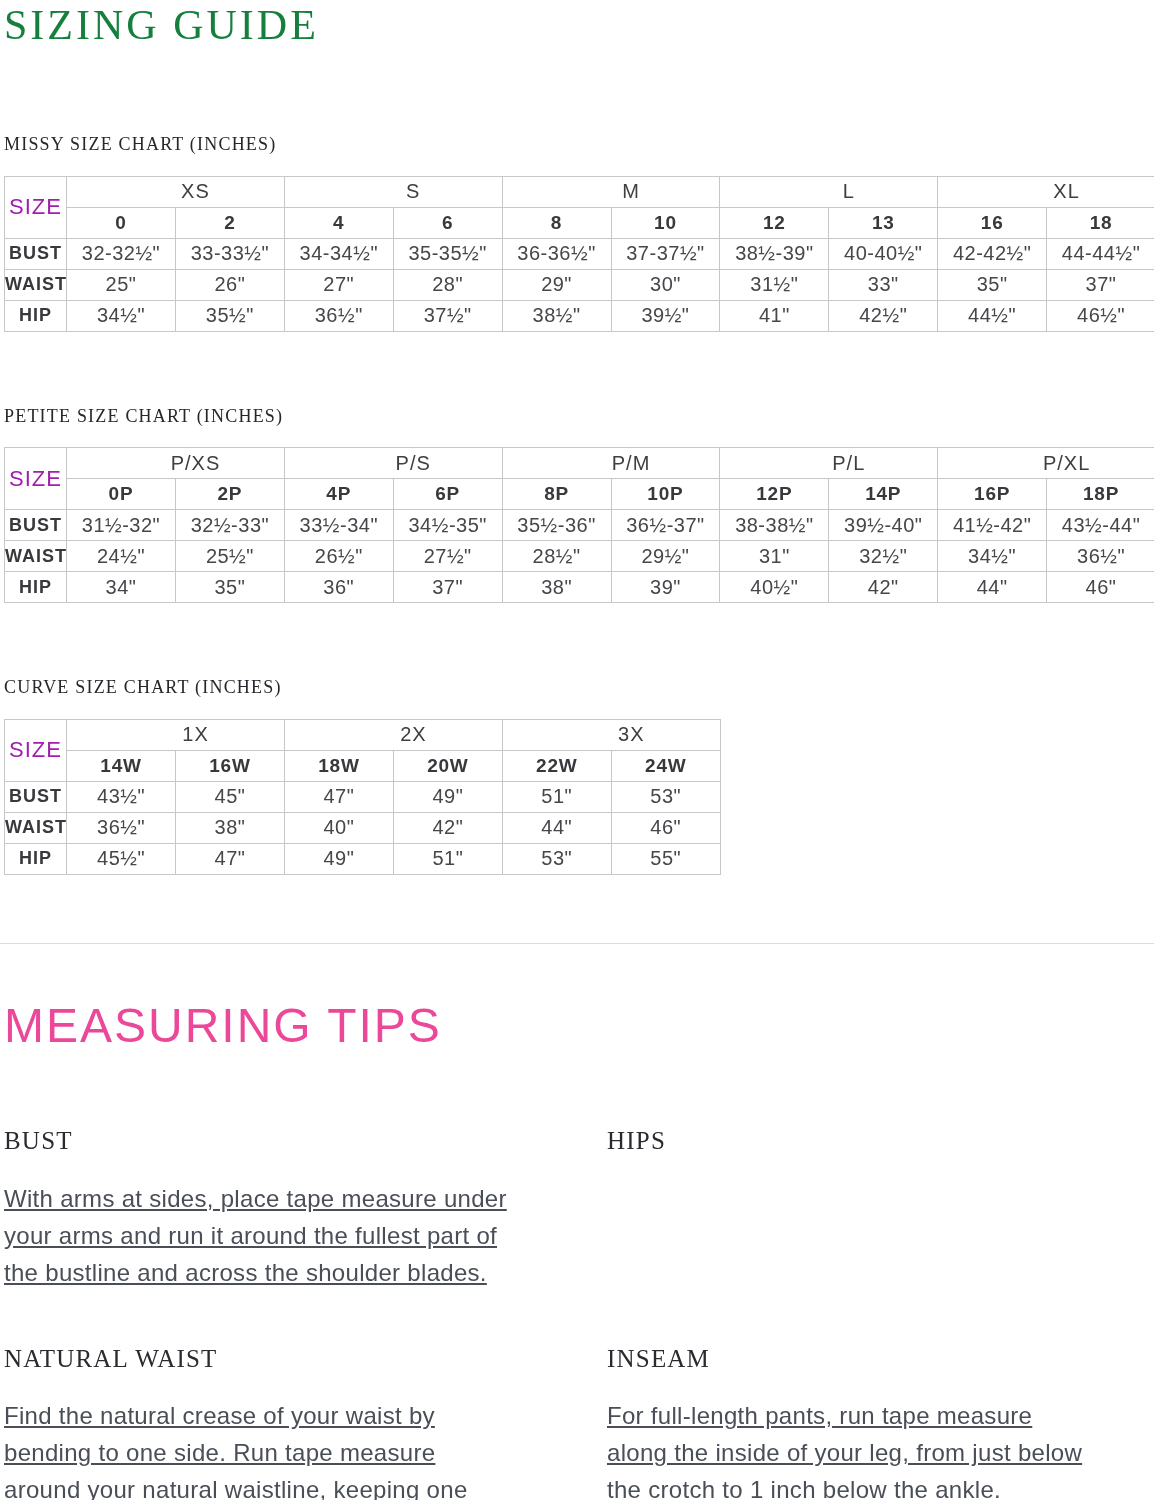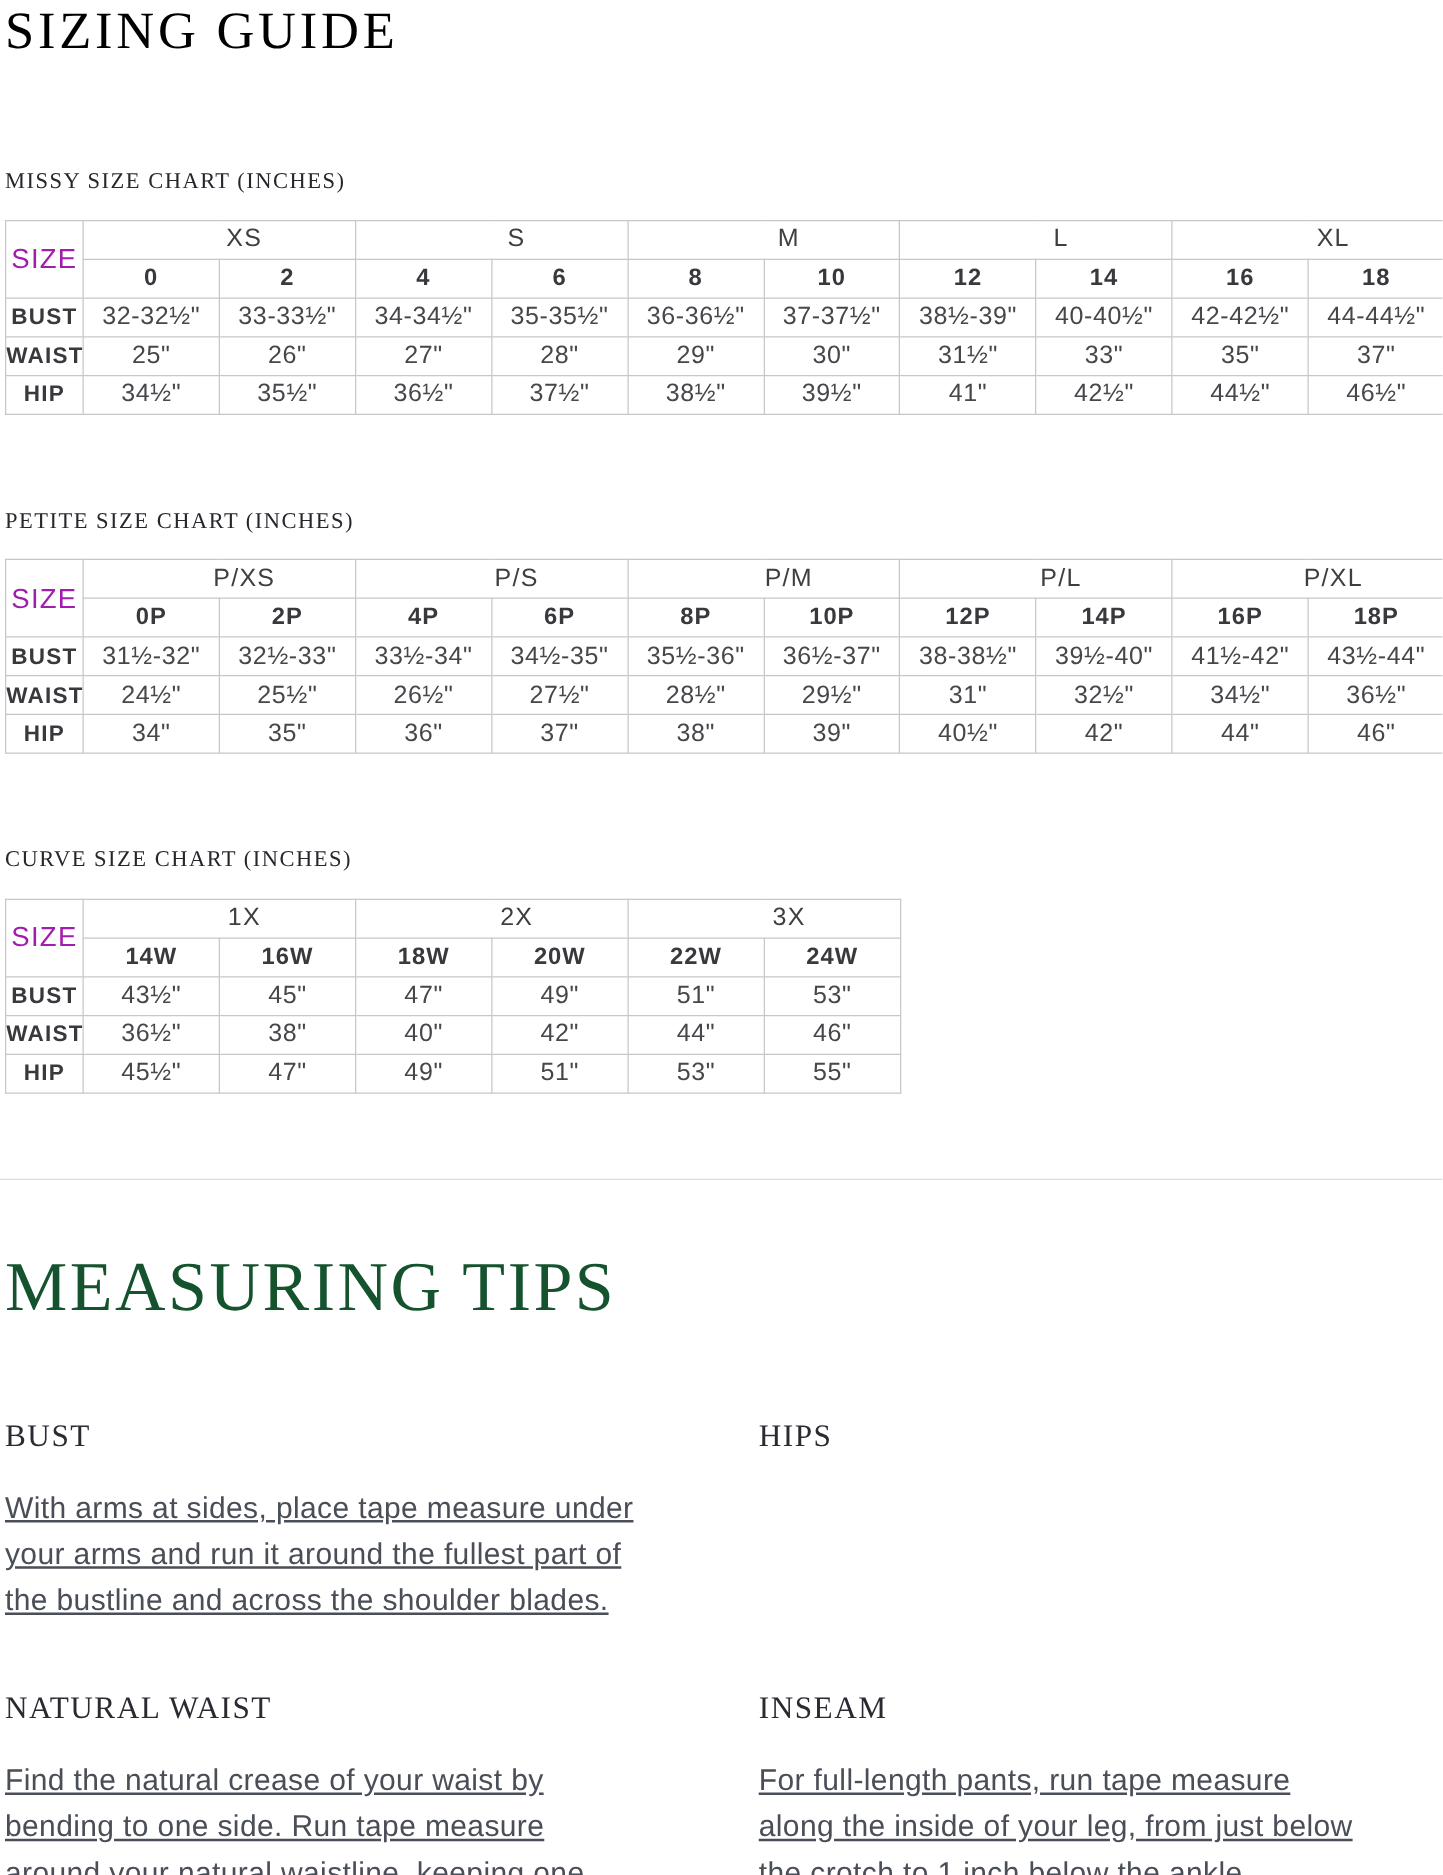--- a/index.html
+++ b/index.html
@@ -8,21 +8,21 @@
     background:#ffffff;
     font-family:"Liberation Sans", sans-serif;
     -webkit-font-smoothing:antialiased;
   }
   .page { padding:2px 0 0 4px; }
 
   
   h1.page-title {
     font-family:"Liberation Serif","DejaVu Serif",serif;
     font-weight:400; font-size:42px; letter-spacing:3px;
-    color:#000000; margin:0 0 86px 0; line-height:1.1;
+    color:#15803d; margin:0 0 86px 0; line-height:1.1;
   }
   .chart-title {
     font-family:"Liberation Serif","DejaVu Serif",serif;
     font-weight:400; font-size:18px; letter-spacing:1.2px;
     color:#26262c; margin:0 0 20px 0; line-height:1.2;
   }
   .chart-block { margin-top:74px; }
   .chart-block:first-child { margin-top:0; }
 
   
@@ -45,23 +45,23 @@
   table.size-table td.val { color:#46464b; }
 
   
   .divider {
     height:1px; background:#dcdcdc;
     width:1154px; margin:68px 0 0 -4px;
   }
 
   
   .tips-title {
-    font-family:Liberation Serif, serif;
-    font-weight:400; font-size:56px; letter-spacing:2px;
-    color:#14532d; margin:56px 0 0 0; line-height:1.1;
+    font-family:Liberation Sans, sans-serif;
+    font-weight:400; font-size:48px; letter-spacing:2px;
+    color:#ec4899; margin:56px 0 0 0; line-height:1.1;
   }
   .tips-grid {
     display:grid; grid-template-columns:603px 1fr;
     row-gap:54px; margin-top:74px;
   }
   .tip h3 {
     font-family:"Liberation Serif","DejaVu Serif",serif;
     font-weight:400; font-size:25px; letter-spacing:1.2px;
     color:#2a2b31; margin:0 0 24px 0; line-height:1.15;
   }
@@ -106,21 +106,21 @@
               <th class="group" colspan="2">XL</th>
             </tr>
             <tr>
               <th class="size-num">0</th>
               <th class="size-num">2</th>
               <th class="size-num">4</th>
               <th class="size-num">6</th>
               <th class="size-num">8</th>
               <th class="size-num">10</th>
               <th class="size-num">12</th>
-              <th class="size-num">14</th>
+              <th class="size-num">13</th>
               <th class="size-num">16</th>
               <th class="size-num">18</th>
             </tr>
             <tr>
               <th class="row-label">BUST</th>
               <td class="val">32-32½"</td>
               <td class="val">33-33½"</td>
               <td class="val">34-34½"</td>
               <td class="val">35-35½"</td>
               <td class="val">36-36½"</td>

